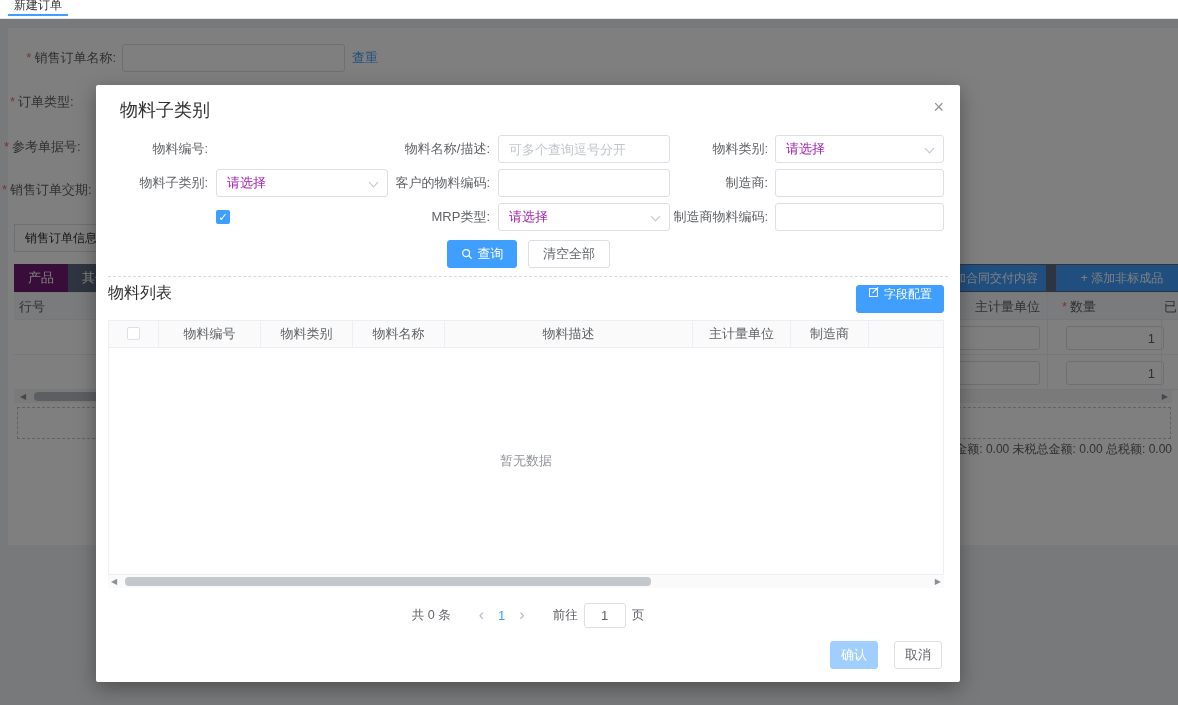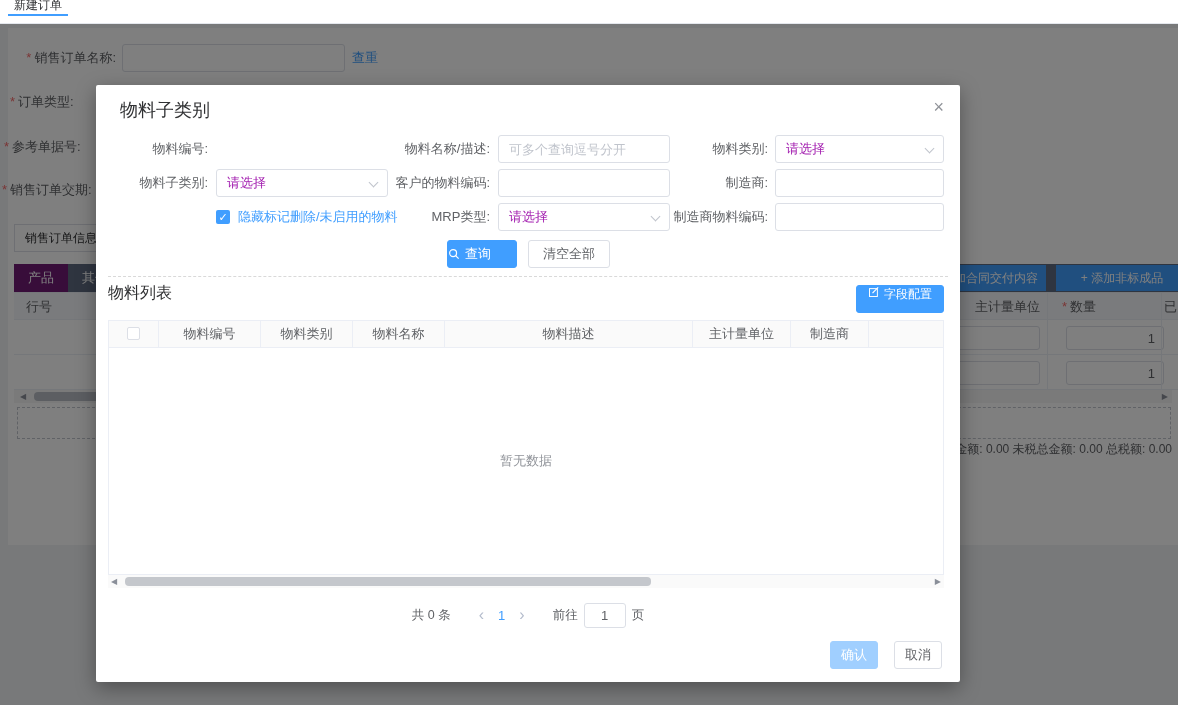--- a/index.html
+++ b/index.html
@@ -1,21 +1,21 @@
 <!DOCTYPE html>
 <html><head>
 <meta charset="utf-8">
 <style>
   * { margin:0; padding:0; box-sizing:border-box; }
   html,body { width:1178px; height:705px; overflow:hidden; }
   body { position:relative; font-family:"Liberation Sans","DejaVu Sans",sans-serif; background:#f0f2f5; color:#303133; }
   .abs { position:absolute; }
 
   
-  .tabbar { position:absolute; left:0; top:0; width:1178px; height:24px; background:#fff; border-bottom:1px solid #e4e7ed; z-index:20; }
+  .tabbar { position:absolute; left:0; top:0; width:1178px; height:19px; background:#fff; border-bottom:1px solid #e4e7ed; z-index:20; }
   .tab-item { position:absolute; left:8px; top:0; width:60px; height:16px; overflow:hidden; border-bottom:2px solid #409eff; text-align:center; cursor:pointer; }
   .tab-item span { display:block; margin-top:-3px; font-size:12px; color:#303133; }
 
   .bg-card { position:absolute; left:8px; top:28px; width:1170px; height:517px; background:#fff; }
 
   .bg-label { position:absolute; font-size:13px; color:#606266; line-height:28px; white-space:nowrap; }
   .star { color:#f56c6c; margin-right:3px; font-size:13px; }
   .bg-input { position:absolute; border:1px solid #dcdfe6; border-radius:3px; background:#fff; font-size:13px; color:#606266; padding:0 8px; outline:none; }
   .bg-link { position:absolute; font-size:13px; color:#409eff; line-height:28px; cursor:pointer; text-decoration:none; }
 
@@ -52,21 +52,21 @@
   .ffield.focused { border-color:#409eff; }
   .fselect { position:absolute; height:28px; border:1px solid #dcdfe6; border-radius:3px; background:#fff; font-size:13px; color:#a21caf; line-height:26px; padding:0 10px; cursor:pointer; }
   .chev { position:absolute; right:10px; top:9px; width:7px; height:7px; border-right:1px solid #c0c4cc; border-bottom:1px solid #c0c4cc; transform:rotate(45deg); }
 
   .cb { position:absolute; width:14px; height:14px; background:#409eff; border-radius:2px; color:#fff; font-size:11px; line-height:14px; text-align:center; cursor:pointer; }
   .cb-label { position:absolute; font-size:13px; color:#409eff; line-height:28px; cursor:pointer; white-space:nowrap; }
 
   .btn { border-radius:3px; font-size:13px; cursor:pointer; border:1px solid #dcdfe6; background:#fff; color:#606266; }
   .btn-primary { background:#409eff; border-color:#409eff; color:#fff; }
   .btn-primary-disabled { background:#a0cfff; border-color:#a0cfff; color:#fff; cursor:not-allowed; }
-  .search-btn { position:absolute; left:351px; top:155px; width:70px; height:28px; display:flex; align-items:center; gap:5px; }
+  .search-btn { position:absolute; left:351px; top:155px; width:70px; height:28px; display:flex; align-items:center; justify-content:center; gap:5px; }
   .clear-btn { position:absolute; left:432px; top:155px; width:82px; height:28px; }
 
   .dash-divider { position:absolute; left:12px; top:191px; width:840px; border-top:1px dashed #d9d9d9; }
   .list-title { position:absolute; left:12px; top:198px; font-size:16px; color:#303133; }
   .cfg-btn { position:absolute; left:760px; top:200px; width:88px; height:28px; font-size:12px; display:flex; align-items:flex-start; justify-content:center; gap:4px; }
 
   .mtable { position:absolute; left:12px; top:235px; width:836px; border:1px solid #ebeef5; }
   .mthead { display:flex; height:27px; background:#fafafa; border-bottom:1px solid #ebeef5; }
   .mth { font-size:13px; color:#606266; line-height:26px; text-align:center; border-right:1px solid #ebeef5; overflow:hidden; white-space:nowrap; }
   .mth:last-child { border-right:none; }
@@ -107,21 +107,21 @@
   <div class="section-box">销售订单信息</div>
 
   <div class="strip">
     <div class="strip-tab active" style="left:0;">产品</div>
     <div class="strip-tab" style="left:54px;">其他</div>
     <button class="strip-btn" style="left:920px;width:112px;">添加合同交付内容</button>
     <button class="strip-btn" style="left:1042px;width:132px;">+ 添加非标成品</button>
   </div>
 
   <div class="bg-thead">
-    <div class="bg-th" style="left:12px;">行号</div>
+    <div class="bg-th" style="left:5px;">行号</div>
     <div class="bg-th" style="left:961px;">主计量单位</div>
     <div class="bg-th" style="left:1048px;"><span class="star">*</span><span>数量</span></div>
     <div class="bg-th" style="left:1150px;">已</div>
   </div>
   <div class="bg-row" style="top:320px;">
     <input class="cell-input" style="left: 936px; top: 6px; width: 90px;">
     <input class="cell-input" style="left: 1052px; top: 6px; width: 98px;" value="1">
   </div>
   <div class="bg-row" style="top:355px;">
     <input class="cell-input" style="left: 936px; top: 6px; width: 90px;">
@@ -159,21 +159,20 @@
   <div class="fselect" style="left:679px;top:50px;width:169px;"><span>请选择</span><span class="chev"></span></div>
 
   <div class="flabel" style="left:0;top:84px;width:112px;">物料子类别:</div>
   <div class="fselect" style="left:120px;top:84px;width:172px;"><span>请选择</span><span class="chev"></span></div>
   <div class="flabel" style="left:288px;top:84px;width:106px;">客户的物料编码:</div>
   <input class="ffield" style="left: 402px; top: 84px; width: 172px;">
   <div class="flabel" style="left:560px;top:84px;width:112px;">制造商:</div>
   <input class="ffield" style="left: 679px; top: 84px; width: 169px;">
 
   <div class="cb" style="left:120px;top:125px;"><span>✓</span></div>
-  <div class="cb-label" style="left:142px;top:118px;">隐藏标记删除/未启用的物料</div>
   <div class="flabel" style="left:288px;top:118px;width:106px;">MRP类型:</div>
   <div class="fselect" style="left:402px;top:118px;width:172px;"><span>请选择</span><span class="chev"></span></div>
   <div class="flabel" style="left:560px;top:118px;width:112px;">制造商物料编码:</div>
   <input class="ffield" style="left: 679px; top: 118px; width: 169px;">
 
   <button class="btn btn-primary search-btn">
     <svg width="12" height="12" viewBox="0 0 16 16">
         <circle cx="6.8" cy="6.8" r="4.6" fill="none" stroke="#fff" stroke-width="1.6"></circle>
         <line x1="10.4" y1="10.4" x2="14.2" y2="14.2" stroke="#fff" stroke-width="1.6"></line>
       </svg>

